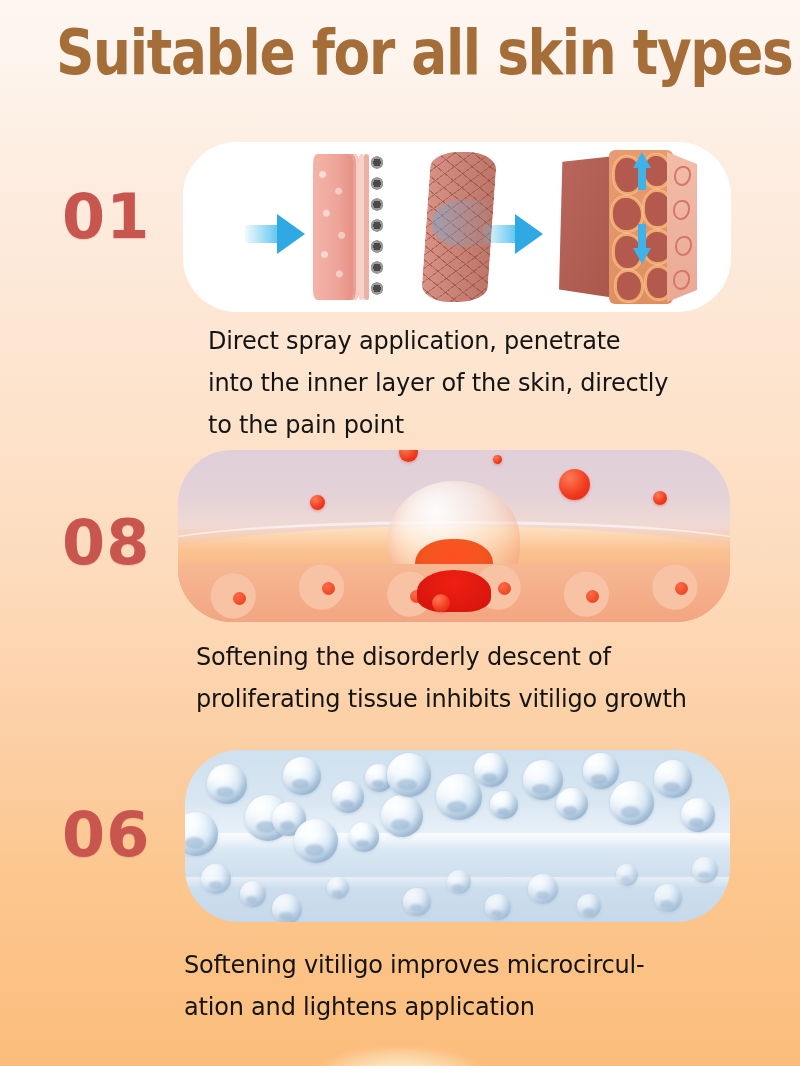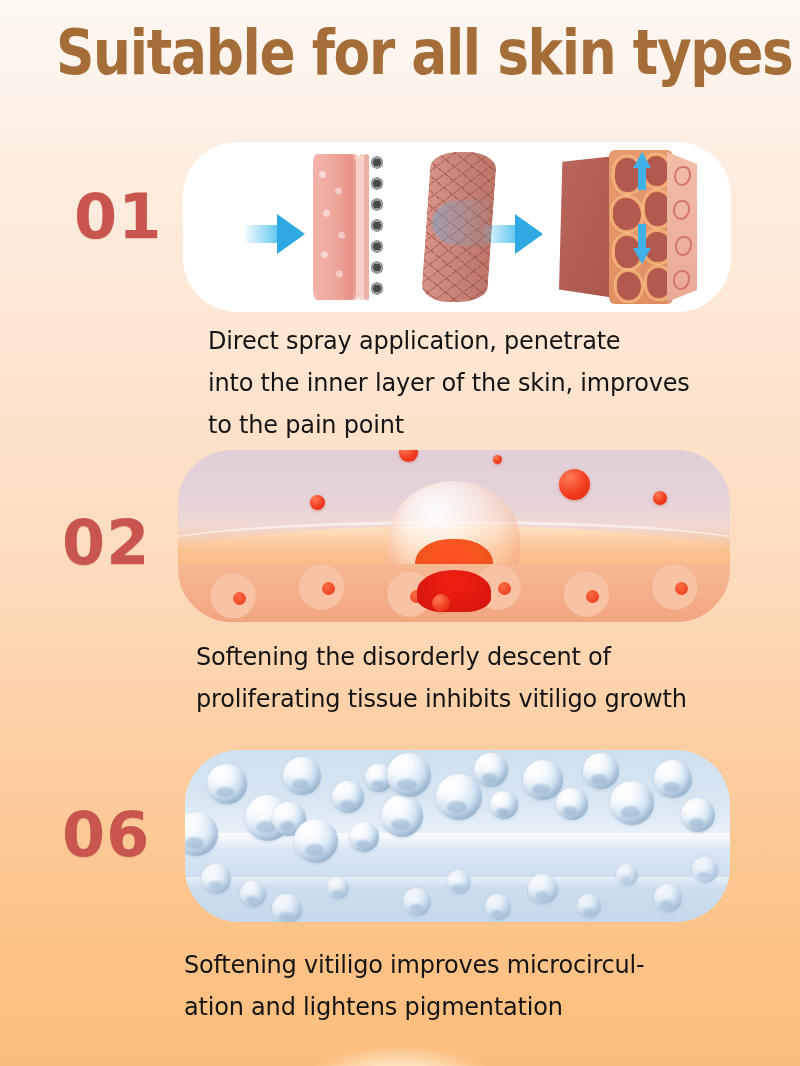--- a/index.html
+++ b/index.html
@@ -370,21 +370,21 @@
 </style>
 </head>
 <body>
 
 <div id="page">
 
   <div class="title">Suitable for all skin types</div>
 
   <div class="section">
 
-    <div class="step-number" style="left:74px; top:186px;">01</div>
+    <div class="step-number" style="left:62px; top:186px;">01</div>
 
     <div class="panel" id="panel-1">
 
       <div class="diagram" id="diagram-a">
         <div class="skinslab"></div>
         <div class="slab-edge" style="left:158px; background:#f7d2c9;"></div>
         <div class="slab-edge" style="left:163px; background:#ecb0a4;"></div>
         <div class="dots-col"></div>
       </div>
 
@@ -424,27 +424,27 @@
             <div class="vessel" style="left:7px;  top:14px;"></div>
             <div class="vessel" style="left:6px;  top:48px;"></div>
             <div class="vessel" style="left:8px;  top:84px;"></div>
             <div class="vessel" style="left:6px;  top:118px;"></div>
           </div>
         </div>
       </div>
     </div>
 
     <div class="caption" style="left:208px; top:320px; width:540px;">Direct spray application, penetrate
-into the inner layer of the skin, improves
+into the inner layer of the skin, directly
 to the pain point</div>
   </div>
 
   <div class="section">
 
-    <div class="step-number" style="left:62px; top:512px;">02</div>
+    <div class="step-number" style="left:62px; top:512px;">08</div>
 
     <div class="panel" id="panel-2">
 
       <div class="floating-cell" style="left:24%;  top:26%; width:15px; height:15px;"></div>
       <div class="floating-cell" style="left:40%;  top:-4%; width:19px; height:19px;"></div>
       <div class="floating-cell" style="left:69%;  top:11%; width:31px; height:31px;"></div>
       <div class="floating-cell" style="left:86%;  top:24%; width:14px; height:14px;"></div>
       <div class="floating-cell" style="left:57%;  top:3%;  width:9px;  height:9px;"></div>
 
       <div class="epidermis-curve"></div>
@@ -507,17 +507,17 @@
       <div class="sphere" style="left:48%;  top:70%; width:24px; height:24px; opacity:.7;"></div>
       <div class="sphere" style="left:55%;  top:84%; width:26px; height:26px; opacity:.76;"></div>
       <div class="sphere" style="left:63%;  top:72%; width:30px; height:30px; opacity:.76;"></div>
       <div class="sphere" style="left:72%;  top:84%; width:24px; height:24px; opacity:.72;"></div>
       <div class="sphere" style="left:79%;  top:66%; width:22px; height:22px; opacity:.68;"></div>
       <div class="sphere" style="left:86%;  top:78%; width:28px; height:28px; opacity:.74;"></div>
       <div class="sphere" style="left:93%;  top:62%; width:26px; height:26px; opacity:.7;"></div>
     </div>
 
     <div class="caption" style="left:184px; top:944px; width:580px;">Softening vitiligo improves microcircul-
-ation and lightens pigmentation</div>
+ation and lightens application</div>
   </div>
 
   <div class="bottom-bleed"></div>
 </div>
 
 </body></html>

